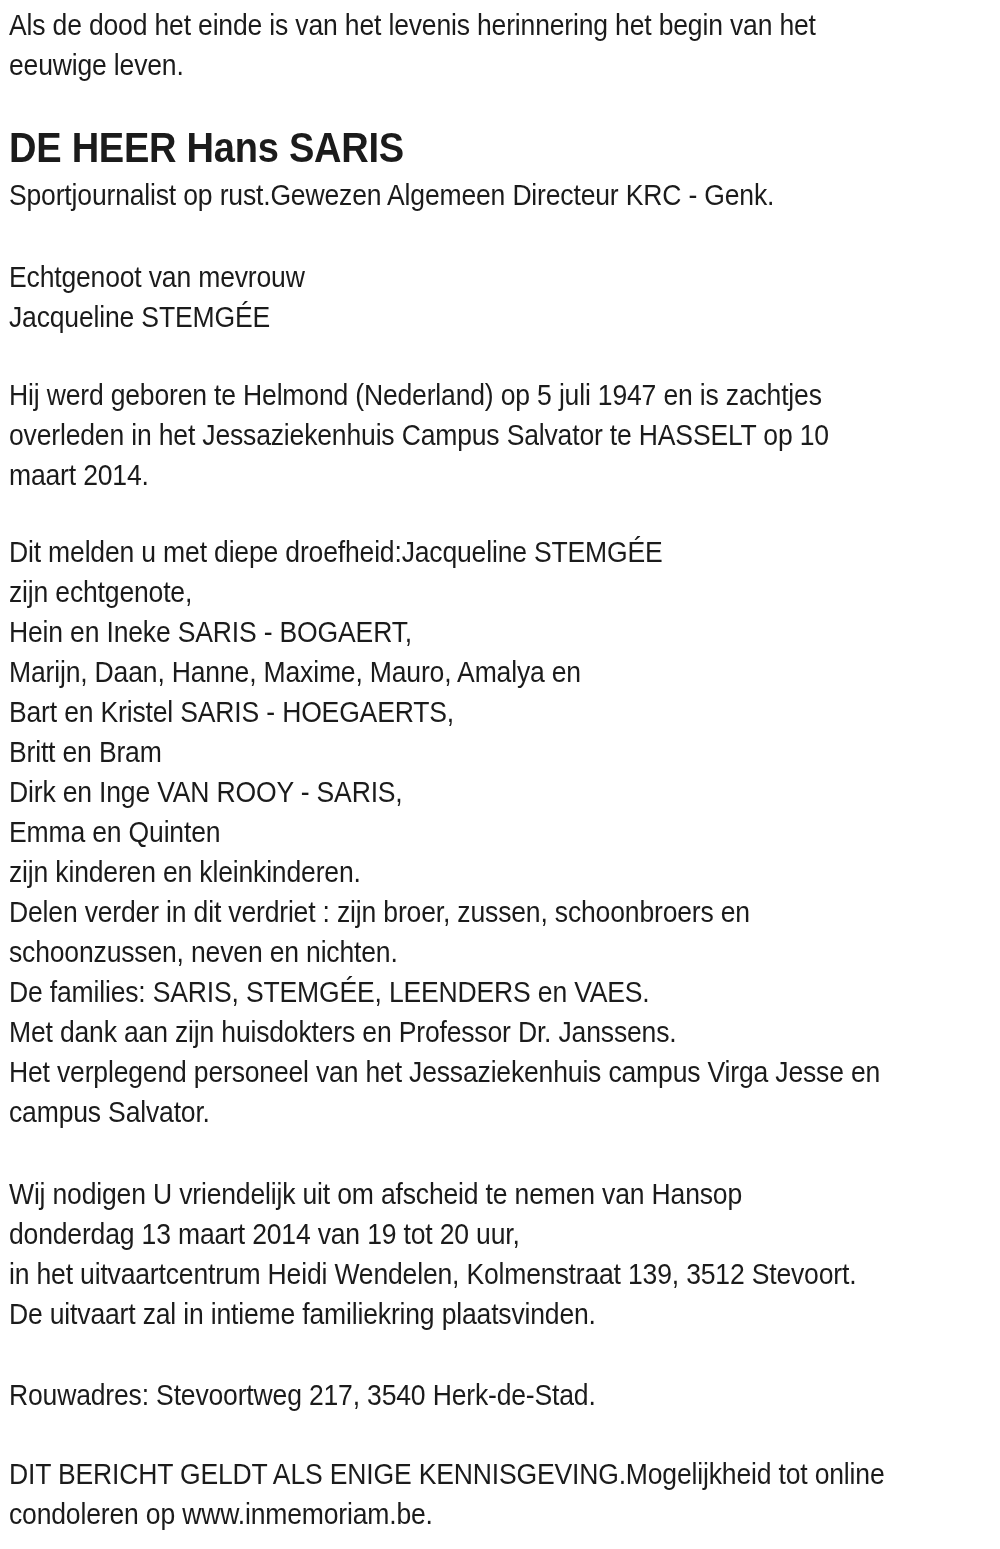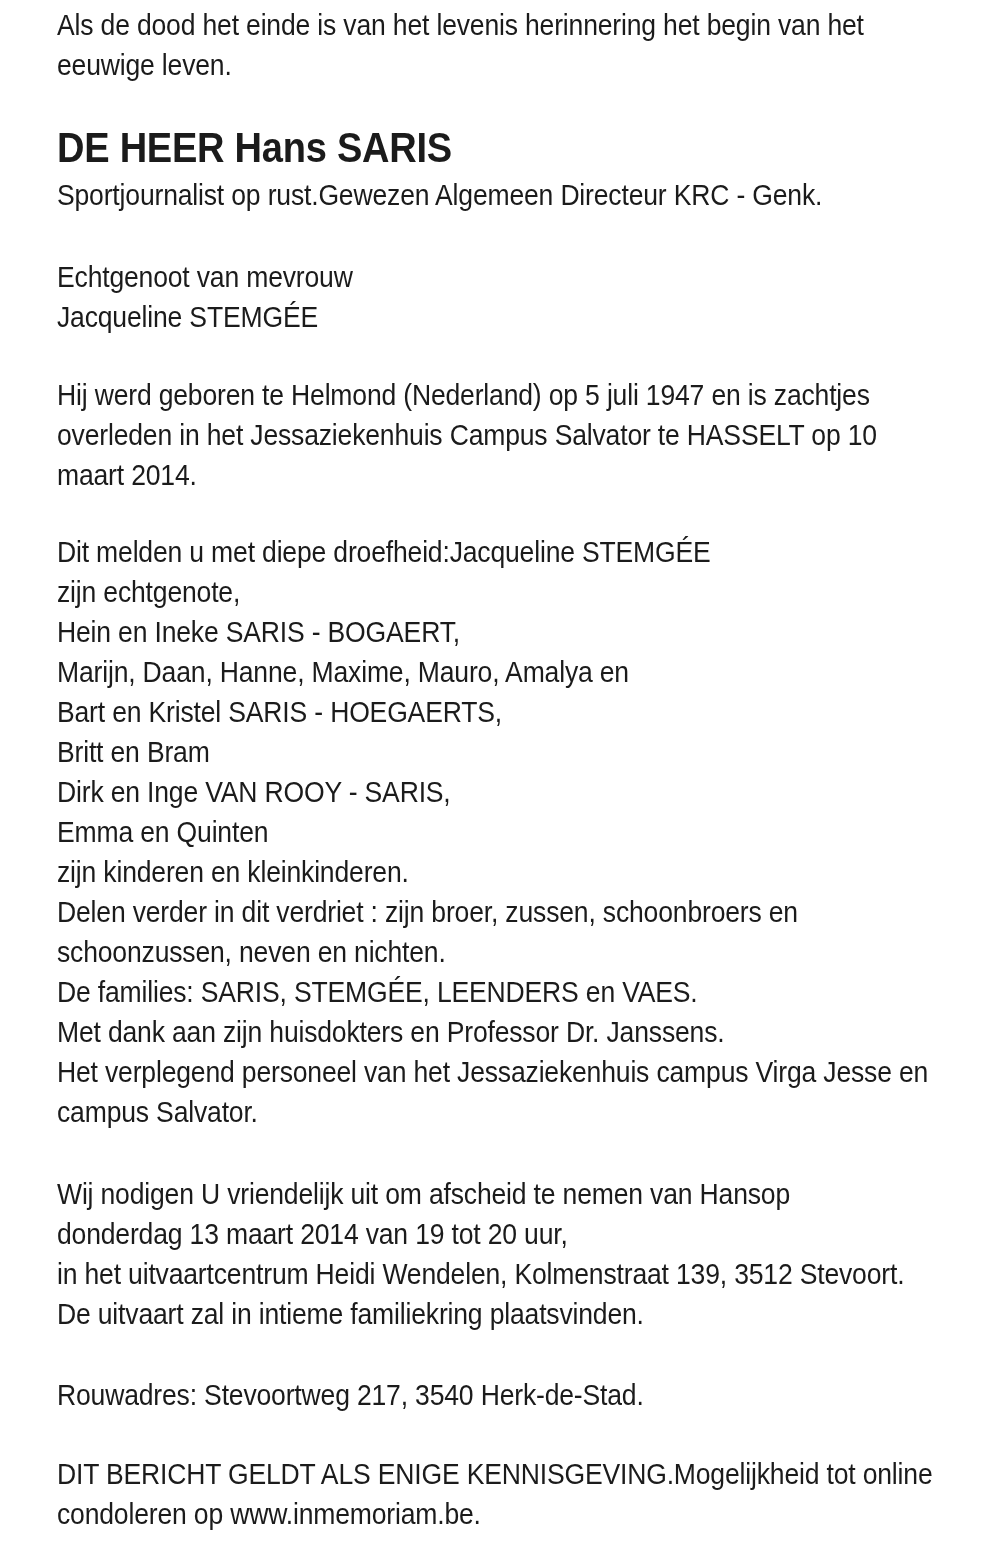--- a/index.html
+++ b/index.html
@@ -7,21 +7,20 @@
     padding: 0;
     background: #ffffff;
   }
   body {
     width: 1000px;
     height: 1549px;
     overflow: hidden;
   }
   .page {
     padding: 5px 0 0 9px;
-    margin-left: 48px;
   }
   .content {
     font-family: "Liberation Sans", sans-serif;
     font-size: 30px;
     line-height: 40px;
     letter-spacing: -0.2px;
     color: #1b1b1b;
     transform: scaleX(0.885);
     transform-origin: 0 0;
   }

